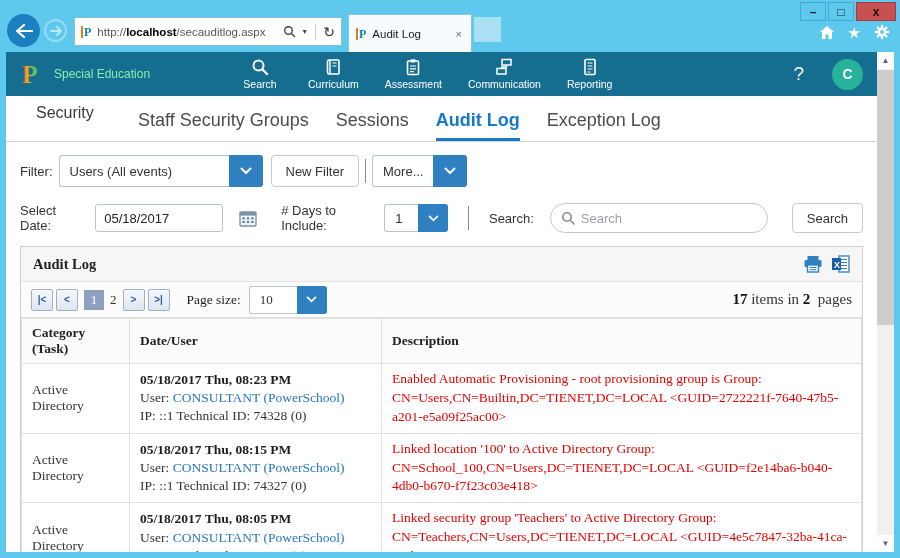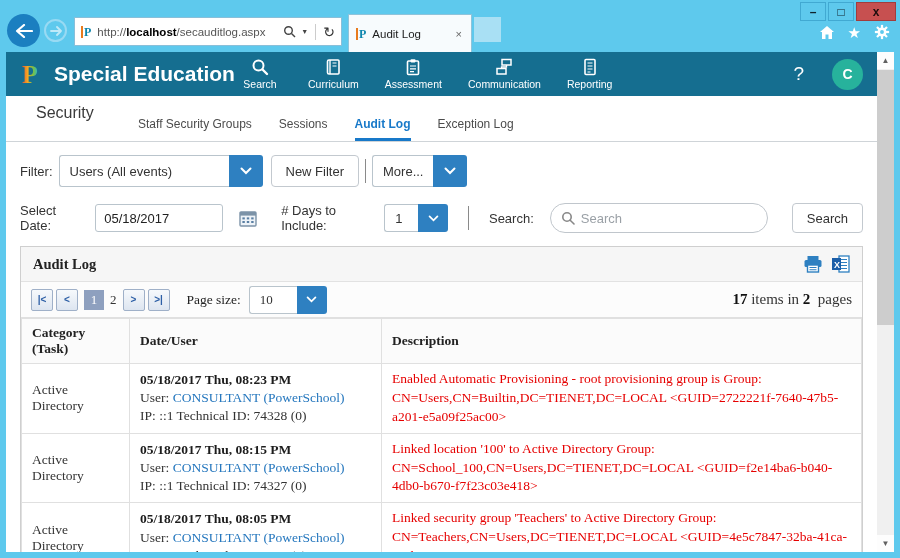--- a/index.html
+++ b/index.html
@@ -45,34 +45,34 @@
   .vp-scrollbar { position:absolute; right:0; top:0; bottom:0; width:17px; background:#f0f0f0; z-index:4; }
   .sb-arrow { position:absolute; left:0; width:17px; height:17px; background:#fdfdfd; color:#606060;
               font-size:8px; display:flex; align-items:center; justify-content:center; }
   .sb-up { top:0; } .sb-down { bottom:0; }
   .sb-thumb { position:absolute; left:0; top:18px; width:17px; height:255px; background:#cdcdcd; }
   .vp-content { position:absolute; left:0; top:0; right:17px; bottom:0; overflow:hidden; background:#fff; }
 
   
   .app-navbar { height:44px; background:#156e90; display:flex; align-items:center; padding:0 14px; color:#fff; }
   .brand { display:flex; align-items:center; gap:10px; width:218px; }
-  .brand-name { font-size:21px; color:#ffffff;font-weight:bold; }
+  .brand-name { font-size:12px; color:#86efac; }
   .nav-items { display:flex; align-items:flex-start; gap:26px; }
   .nav-item { display:flex; flex-direction:column; align-items:center; gap:2px; min-width:44px; }
   .nav-item .lbl { font-size:10.5px; color:#fff; }
   .nav-right { margin-left:auto; display:flex; align-items:center; gap:28px; }
   .help-q { font-size:19px; color:#fff; }
   .avatar { width:31px; height:31px; border-radius:50%; background:#27b29c; color:#fff; font-size:14px;
             font-weight:bold; display:flex; align-items:center; justify-content:center; }
 
   
   .sec-bar { position:relative; height:46px; border-bottom:1px solid #cfd4d8; display:flex; align-items:flex-end; }
   .sec-title { position:absolute; left:30px; top:8px; font-size:16px; color:#3a3a3a; }
   .sec-tabs { margin-left:132px; display:flex; gap:27px; }
-  .sec-tab { font-size:12px; color:#4c4c4c; padding-bottom:10px;text-align:right; }
+  .sec-tab { font-size:18px; color:#4c4c4c; padding-bottom:10px;text-align:right; }
   .sec-tab.active { color:#1879c9; font-weight:bold; border-bottom:3px solid #1879c9; padding-bottom:7px; }
 
   
   .filter-row { display:flex; align-items:center; padding:13px 14px 6px 14px; gap:2px; }
   .date-row { display:flex; align-items:center; padding:10px 14px 10px 14px; gap:16px; }
   .form-label { font-size:13px; color:#333; }
   .select-box { display:flex; height:32px; }
   .select-box .val { background:#fff; border:1px solid #b9c4cc; border-right:none; border-radius:3px 0 0 3px;
                      font-size:13px; color:#333; display:flex; align-items:center; padding:0 10px; }
   .select-box .dd { width:34px; background:#2e80c1; border-radius:0 3px 3px 0; display:flex;

